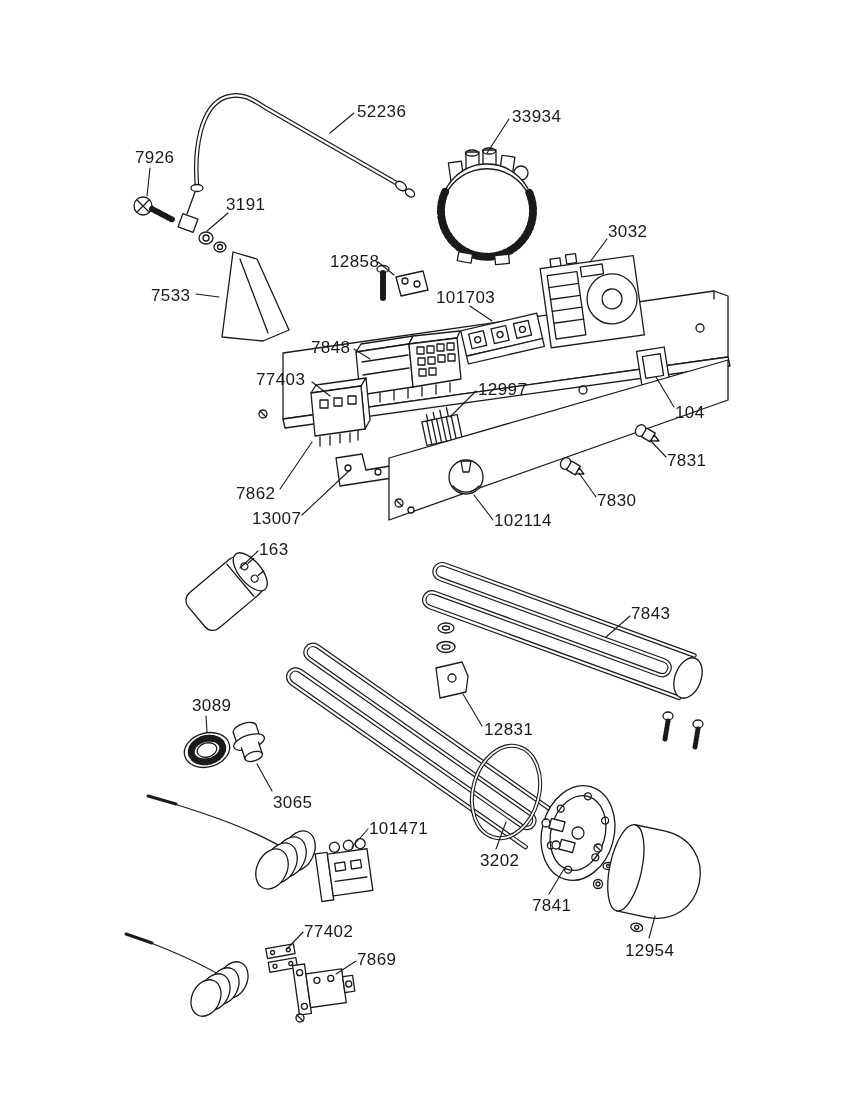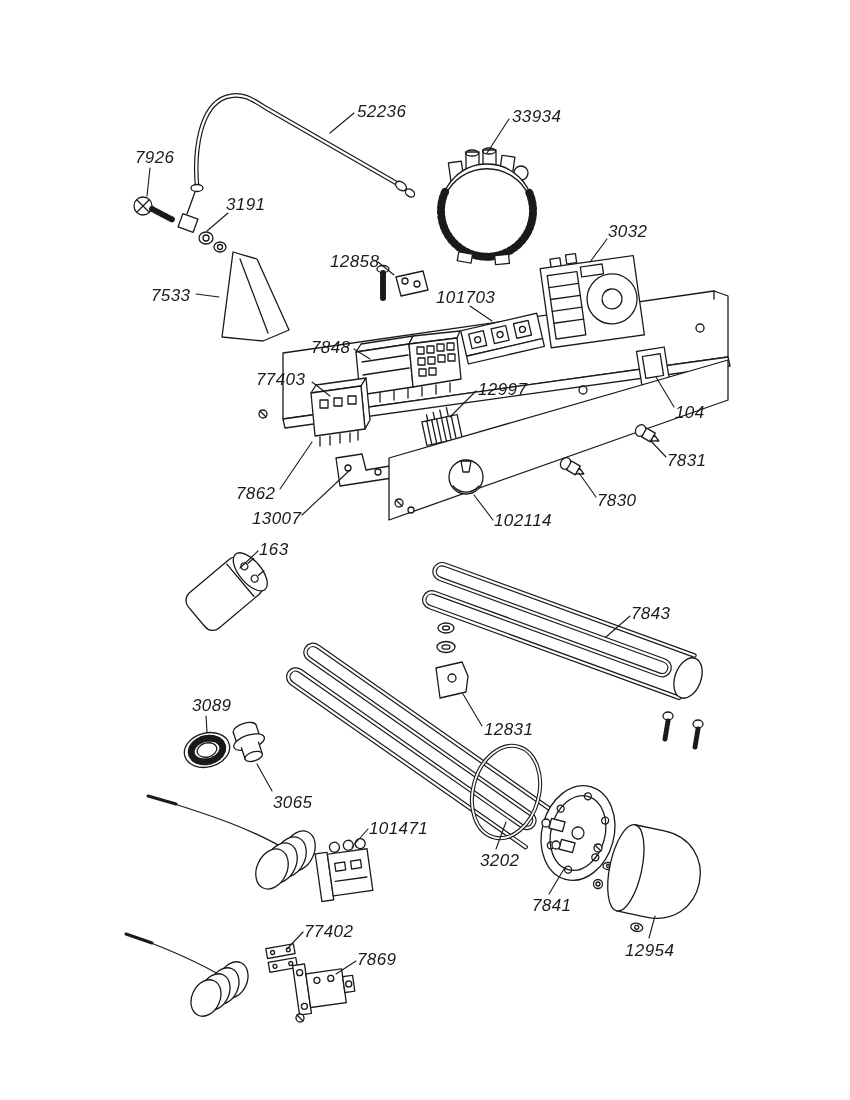--- a/index.html
+++ b/index.html
@@ -1,16 +1,16 @@
 <!DOCTYPE html>
 <html><head>
 <meta charset="utf-8">
 <style>
   html,body { margin:0; padding:0; background:#ffffff; }
-  .stage { position:relative; width:850px; height:1100px; background:#ffffff; overflow:hidden;font-style:italic; }
+  .stage { position:relative; width:850px; height:1100px; background:#ffffff; overflow:hidden; }
   svg { display:block; }
   .art path, .art line, .art rect, .art circle, .art ellipse, .art polygon, .art polyline {
     stroke:#1a1a1a; fill:none; stroke-width:1.3; stroke-linecap:round; stroke-linejoin:round;
   }
   .art .fillw { fill:#ffffff; }
   .art .tube-outer { stroke-width:4.6; }
   .art .tube-inner { stroke:#ffffff; stroke-width:2.2; }
   .art .leader { stroke-width:1.1; }
   .labels text {
     fill:#1a1a1a; font-family:"Liberation Sans", sans-serif;

